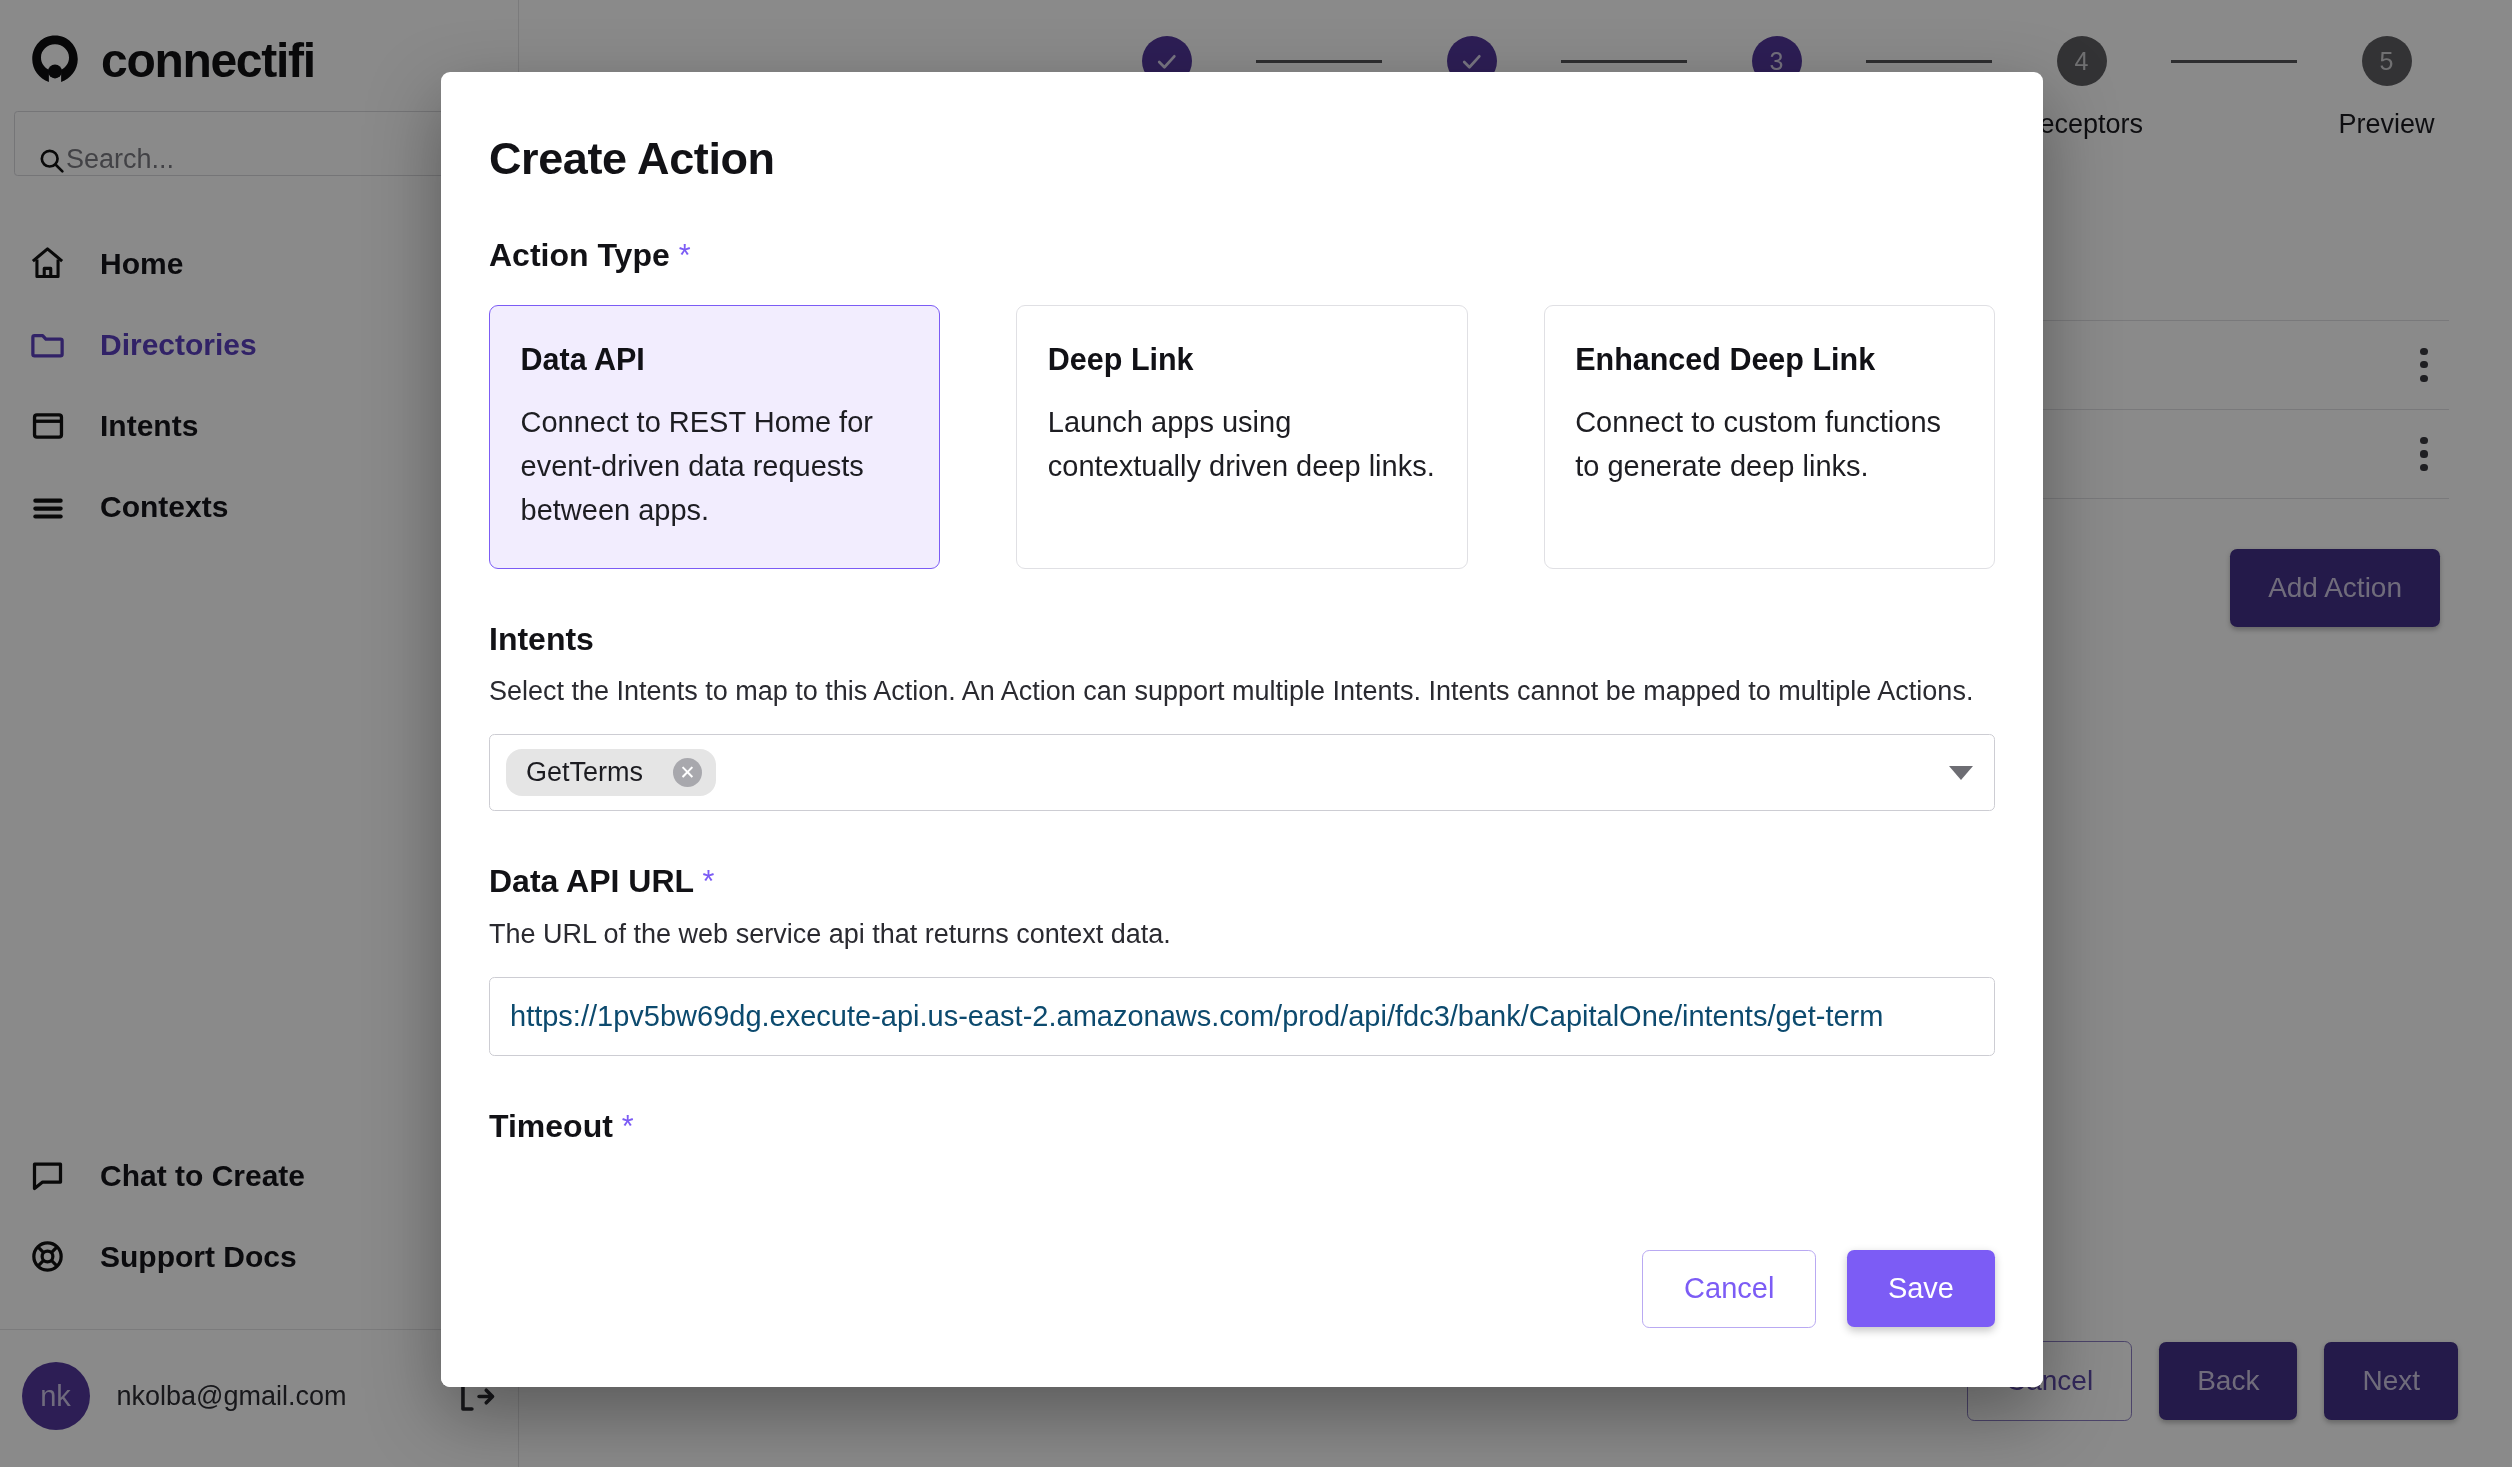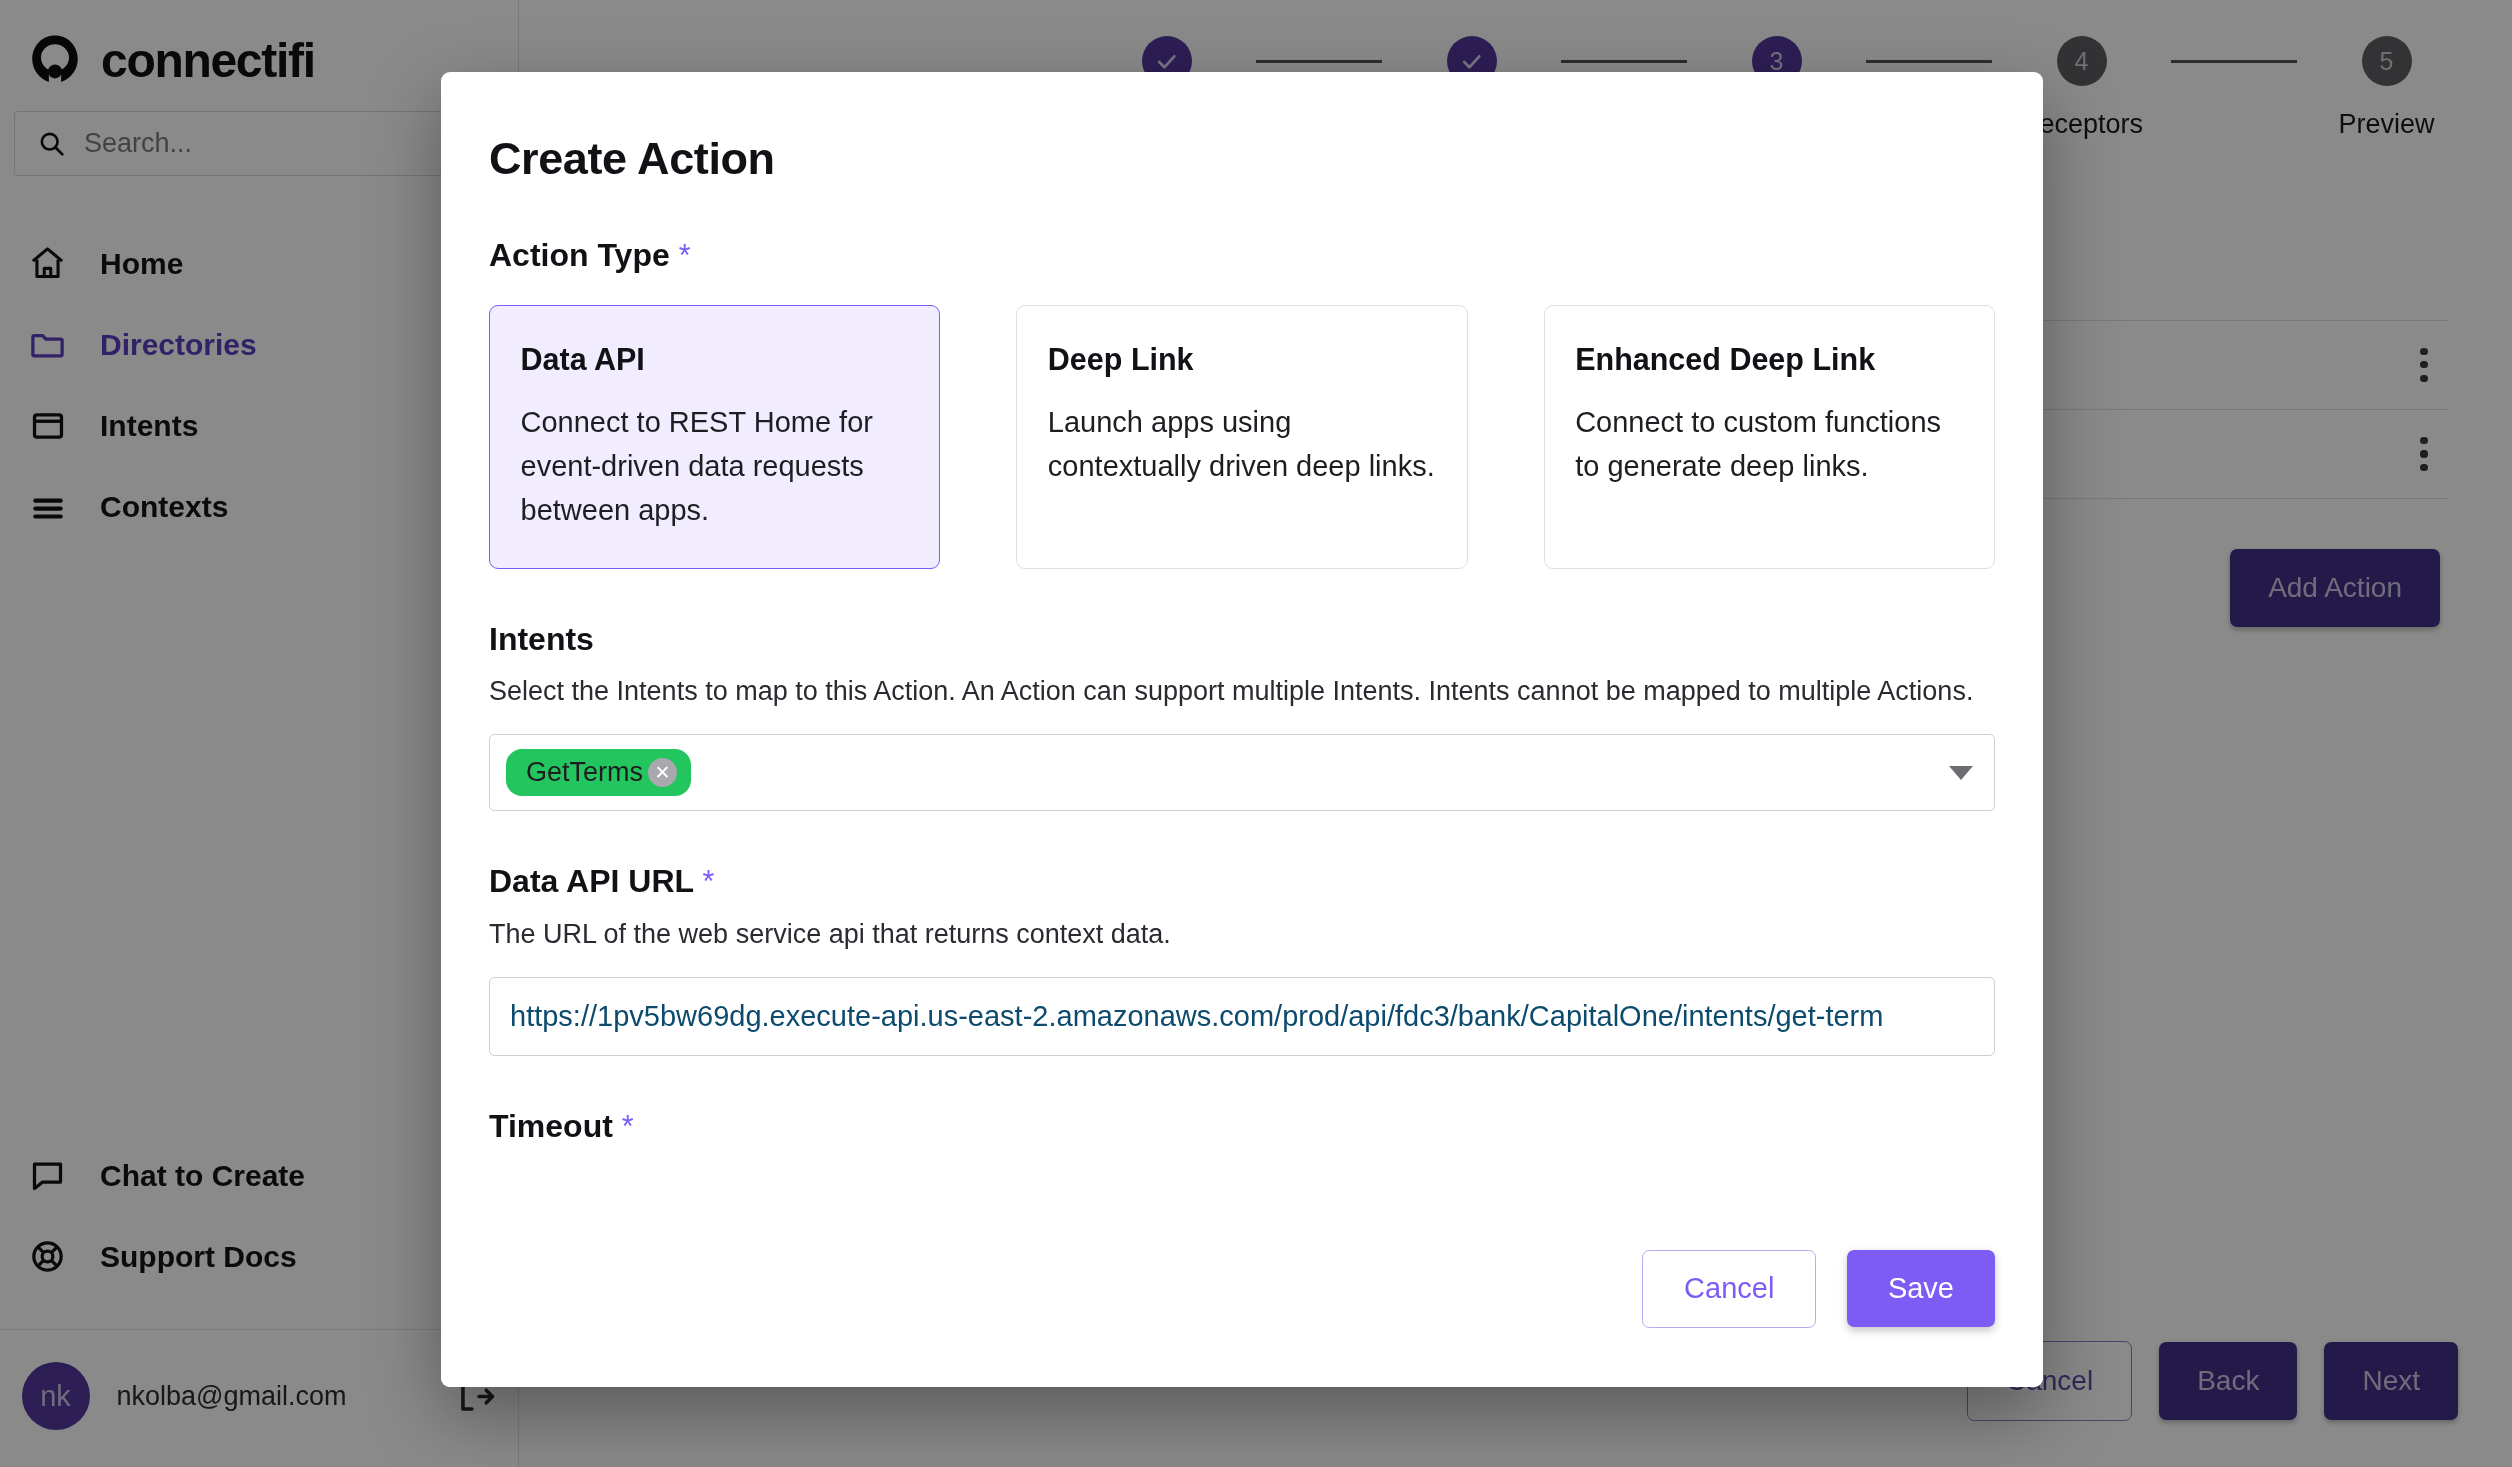--- a/index.html
+++ b/index.html
@@ -21,21 +21,21 @@
     display: flex; flex-direction: column;
     flex: 0 0 519px;
   }
   .brand { display: flex; align-items: center; gap: 18px; padding: 32px 27px 23px 27px; }
   .brand-mark { width: 56px; height: 56px; flex: 0 0 56px; }
   .brand-name { font-size: 48px; font-weight: 700; letter-spacing: -1.3px; color: #111114; }
 
   .searchbar {
     margin: 0 14.4px; height: 65px;
     border: 0.9px solid #d8d8dd; border-radius: 3.6px;
-    display: flex; align-items: center; gap: 18px; padding: 0 21.5px;
+    display: flex; align-items: flex-end; padding: 0 21.5px;
   }
   .searchbar svg { flex: 0 0 29px; }
   .search-input {
     border: 0; outline: 0; font-size: 27px; color: #111; width: 100%;
     font-family: "Liberation Sans", sans-serif; background: transparent;
   }
   .search-input::placeholder { color: #7b7b81; }
 
   .nav { margin-top: 47px; display: flex; flex-direction: column; gap: 0; }
   .nav-item {
@@ -124,22 +124,22 @@
   .type-card.selected { border: 1.8px solid #7c5cf5; background: #f2edfe; }
   .type-card-title { font-size: 30.5px; font-weight: 700; color: #111116; }
   .type-card-desc { font-size: 29px; color: #1d1d22; line-height: 1.52; margin-top: 23px; }
 
   .select-box {
     margin-top: 23px; height: 77px; border: 0.9px solid #cdcdd3; border-radius: 5.4px;
     display: flex; align-items: center; justify-content: space-between; padding: 0 21.5px 0 16px;
     background: #fff; cursor: pointer;
   }
   .chip {
-    display: inline-flex; align-items: center; gap: 5px;
-    background: #22c55e; border-radius: 16px; padding: 8px 14.4px 8px 20px;
+    display: inline-flex; align-items: center; gap: 30px;
+    background: #e5e5e5; border-radius: 16px; padding: 8px 14.4px 8px 20px;
     font-size: 27px; color: #1c1c21;
   }
   .chip-x {
     width: 29px; height: 29px; border-radius: 50%; background: #a8a8ad; color: #fff;
     font-size: 19px; display: flex; align-items: center; justify-content: center; cursor: pointer;
   }
   .caret { width: 0; height: 0; border-left: 12.6px solid transparent; border-right: 12.6px solid transparent; border-top: 14.4px solid #6d6d73; }
 
   .text-input {
     margin-top: 23px; width: 100%; height: 79px;

